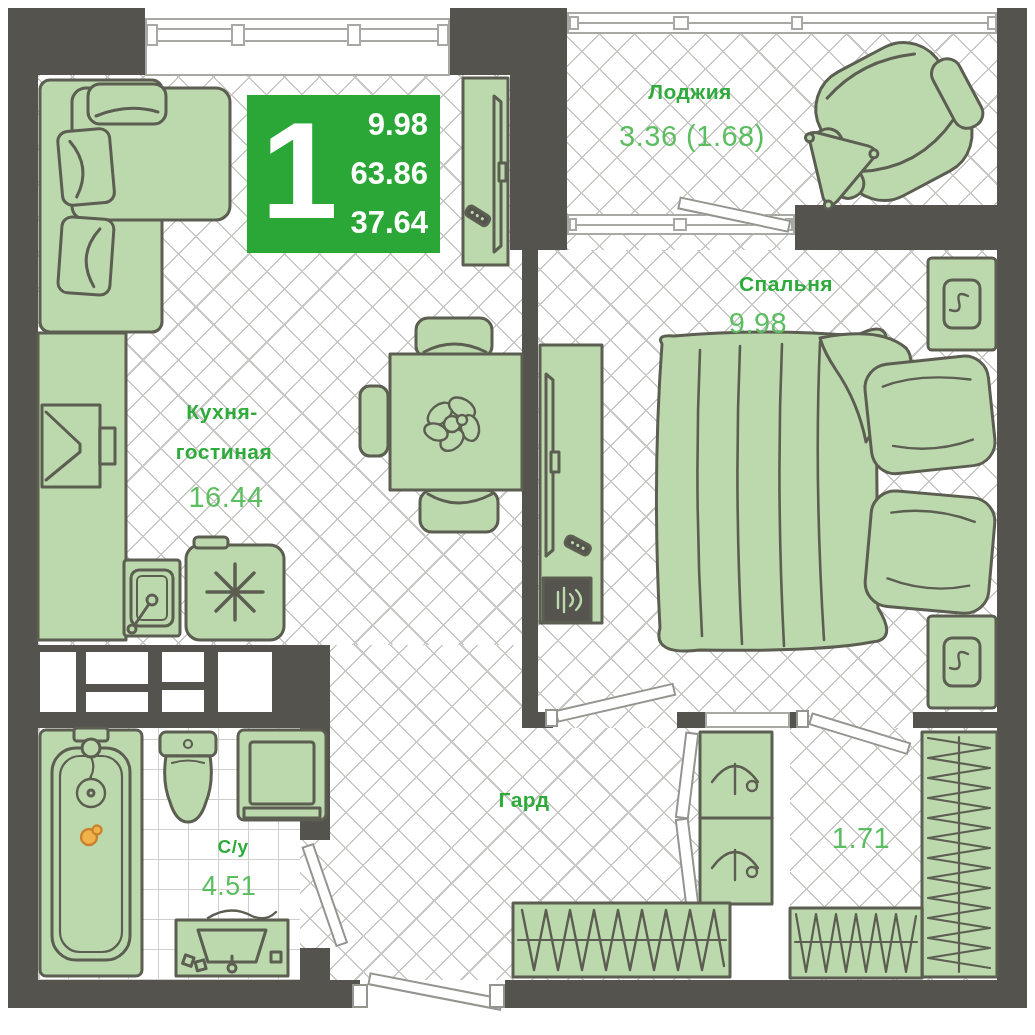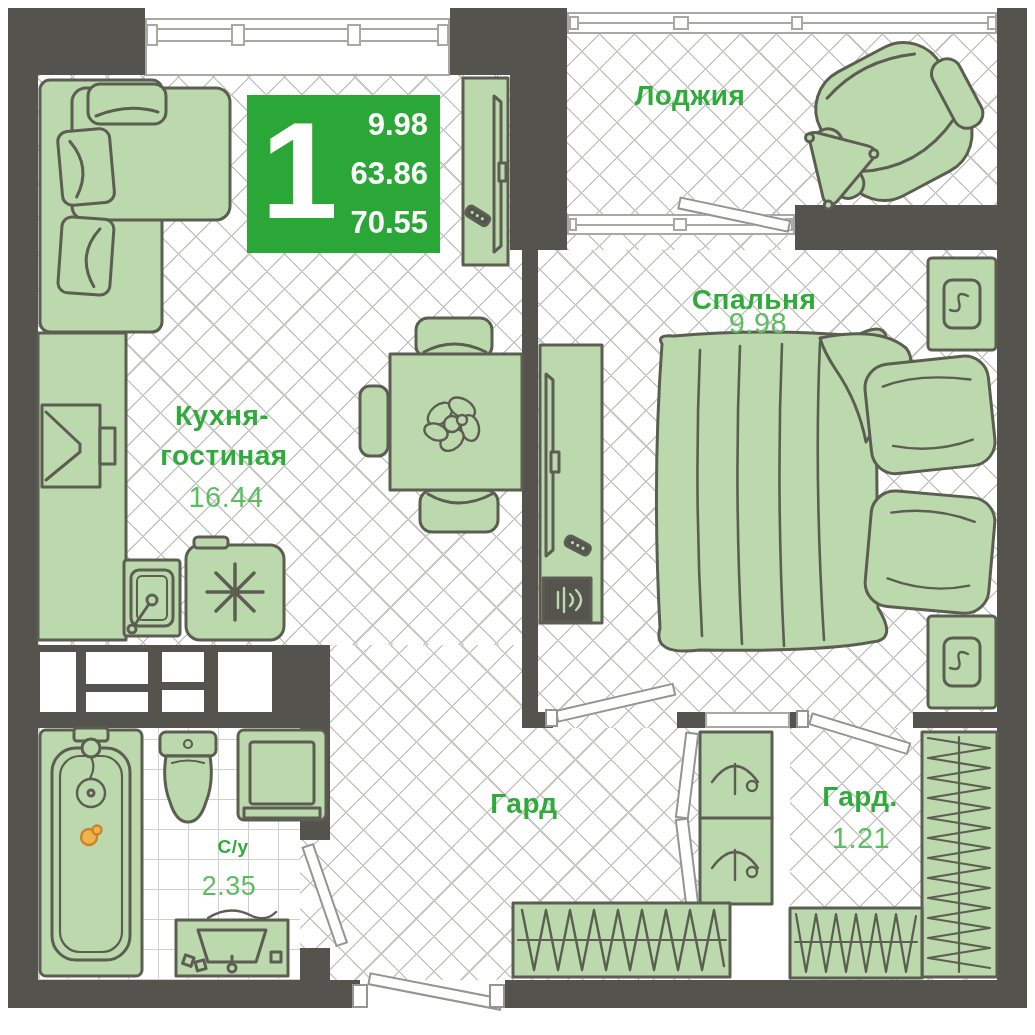--- a/index.html
+++ b/index.html
@@ -20,21 +20,21 @@
   .wall{position:absolute;background:var(--wall);z-index:2;box-sizing:border-box;}
   .niche{position:absolute;background:#fff;z-index:3;}
   .window{position:absolute;background:#fff;border:2px solid #a8a8a4;z-index:3;box-sizing:border-box;}
   .glass{position:absolute;left:-1px;right:-1px;border-top:2px solid #a8a8a4;border-bottom:2px solid #a8a8a4;box-sizing:border-box;}
   .gline{position:absolute;left:0;right:0;border-top:2px solid #a8a8a4;}
   .mull{position:absolute;background:#fff;border:2px solid #a8a8a4;box-sizing:border-box;}
   .door{position:absolute;background:#fff;border:2px solid #95958f;z-index:5;box-sizing:border-box;}
   .jamb{position:absolute;background:#fff;border:2px solid #95958f;z-index:5;box-sizing:border-box;}
   svg.furn{position:absolute;left:0;top:0;z-index:4;pointer-events:none;}
   .rname{position:absolute;width:300px;text-align:center;color:var(--label-green);
-         font-weight:700;font-size:28px;z-index:6;letter-spacing:.5px;}
+         font-weight:700;font-size:21px;z-index:6;letter-spacing:.5px;}
   .rarea{position:absolute;width:300px;text-align:center;color:var(--area-green);
          font-weight:500;font-size:29px;z-index:6;letter-spacing:.5px;}
   .badge{position:absolute;left:247px;top:95px;width:193px;height:158px;background:var(--badge-green);
          color:#fff;display:flex;align-items:center;z-index:6;}
   .big1{font-size:138px;font-weight:700;line-height:1;margin-left:14px;margin-top:-8px;}
   .bnums{margin-left:auto;margin-right:12px;display:flex;flex-direction:column;gap:13px;
          font-size:31px;font-weight:600;text-align:right;}
 </style>
 </head>
 <body>
@@ -305,34 +305,34 @@
   <div class="door" style="left:301px;top:845px;width:13px;height:106px;transform:rotate(-19deg);transform-origin:center top;"></div>
   <div class="door" style="left:366px;top:998px;width:136px;height:13px;transform:rotate(11deg);transform-origin:right center;"></div>
   <div class="jamb" style="left:352px;top:984px;width:16px;height:24px;"></div>
   <div class="jamb" style="left:489px;top:984px;width:16px;height:24px;"></div>
 
   <div class="badge">
     <div class="big1">1</div>
     <div class="bnums">
       <span>9.98</span>
       <span>63.86</span>
-      <span>70.55</span>
+      <span>37.64</span>
     </div>
   </div>
 
   <div class="rname" style="left:540px;top:80px;">Лоджия</div>
-
-  <div class="rname" style="left:604px;top:272px;margin-top:12px;">Спальня</div>
+  <div class="rarea" style="left:542px;top:120px;">3.36 (1.68)</div>
+
+  <div class="rname" style="left:636px;top:272px;">Спальня</div>
   <div class="rarea" style="left:608px;top:307px;">9.98</div>
 
   <div class="rname" style="left:72px;top:400px;">Кухня-</div>
   <div class="rname" style="left:74px;top:440px;">гостиная</div>
   <div class="rarea" style="left:76px;top:481px;">16.44</div>
 
   <div class="rname" style="left:374px;top:788px;">Гард</div>
 
   <div class="rname" style="left:83px;top:836px;font-size:19px;">С/у</div>
-  <div class="rarea" style="left:79px;top:871px;font-size:27px;">2.35</div>
-
-  <div class="rname" style="left:710px;top:781px;">Гард.</div>
-  <div class="rarea" style="left:711px;top:822px;">1.21</div>
+  <div class="rarea" style="left:79px;top:871px;font-size:27px;">4.51</div>
+
+  <div class="rarea" style="left:711px;top:822px;">1.71</div>
 
 </div>
 
 </body></html>

